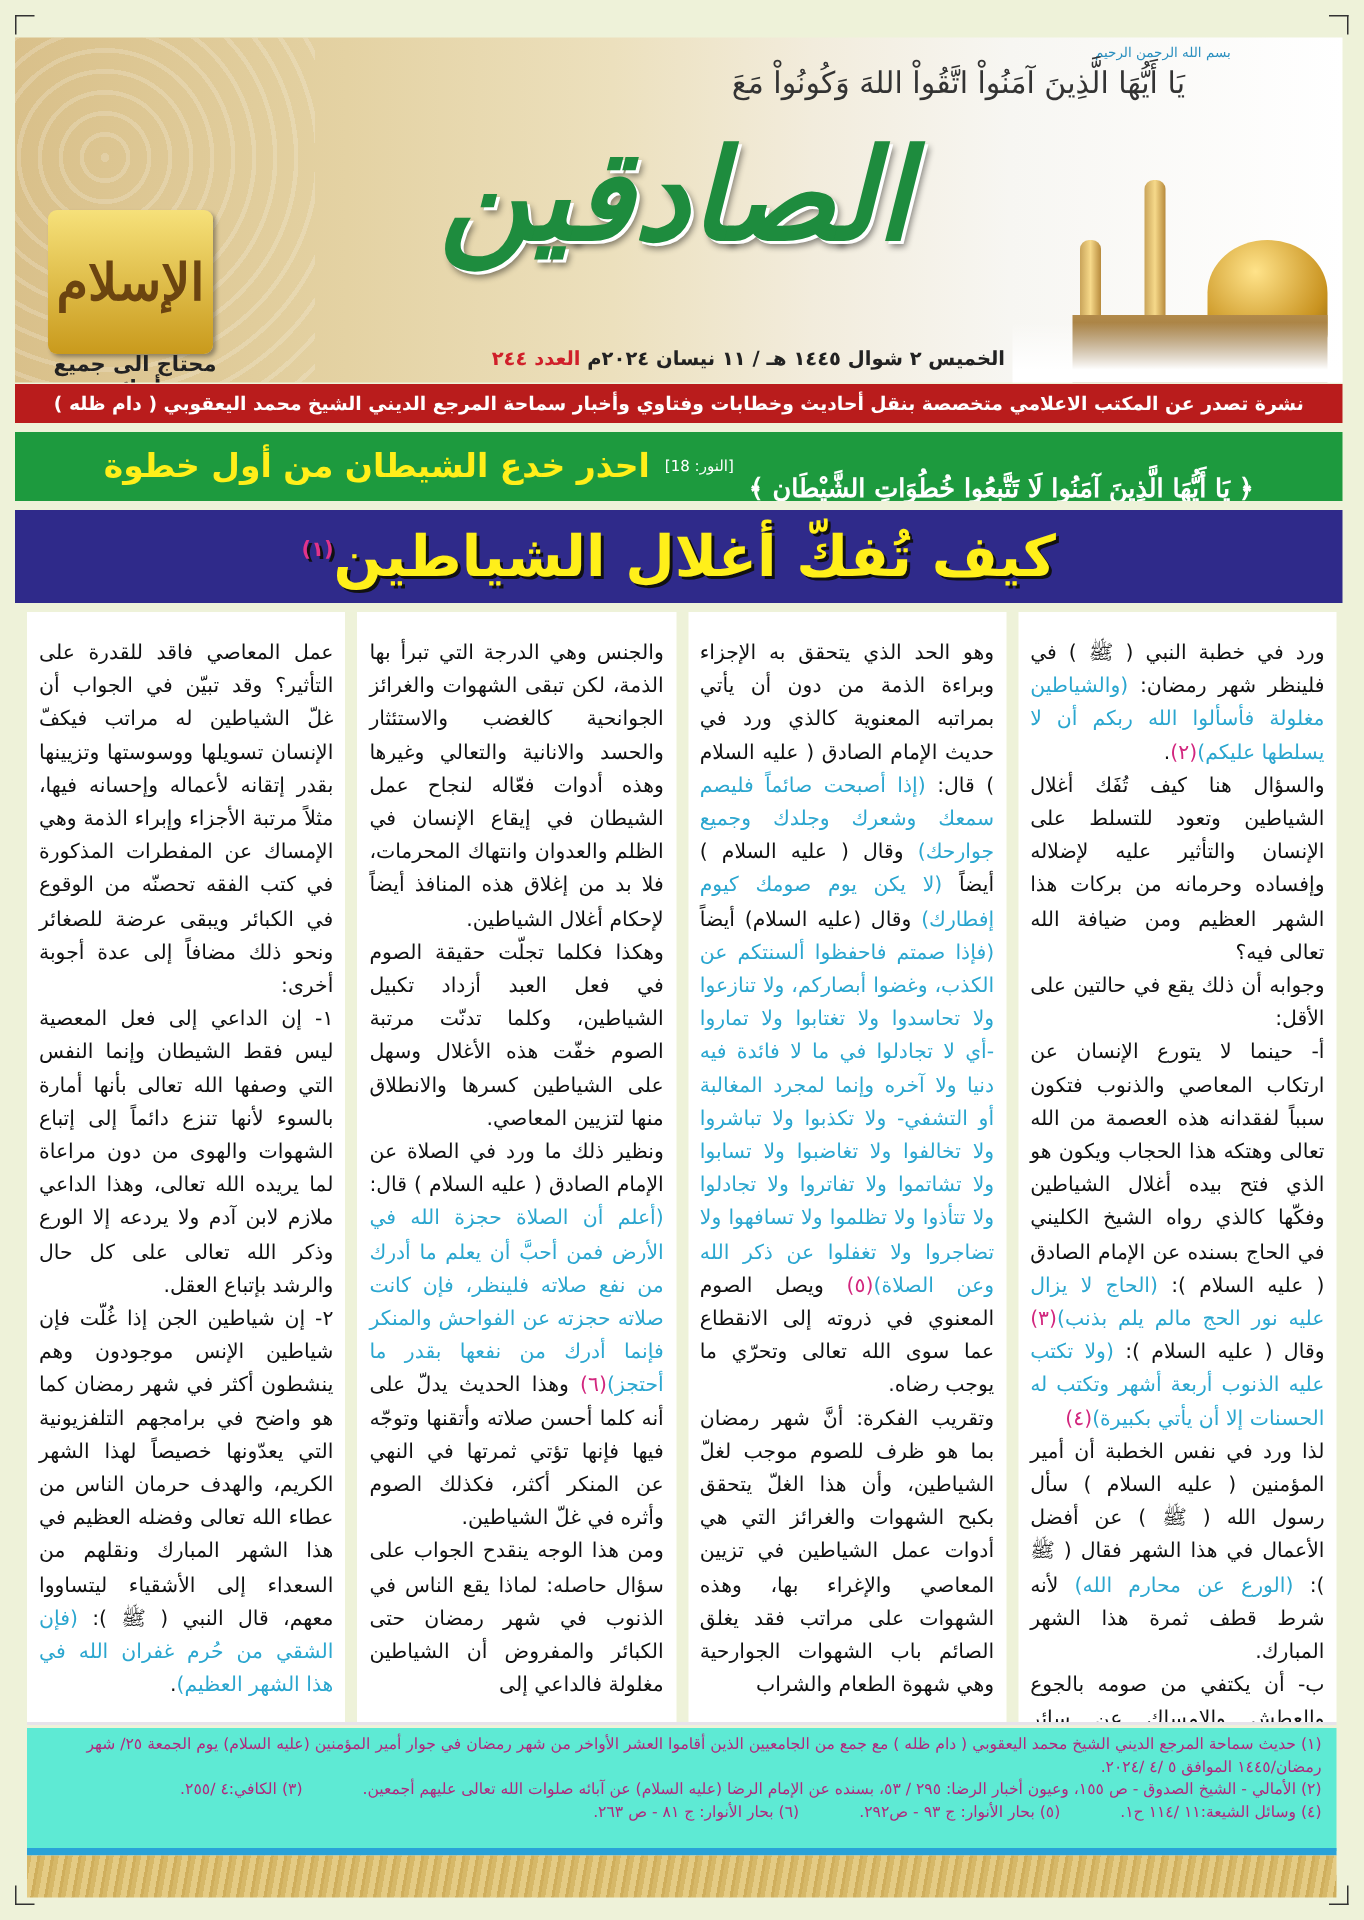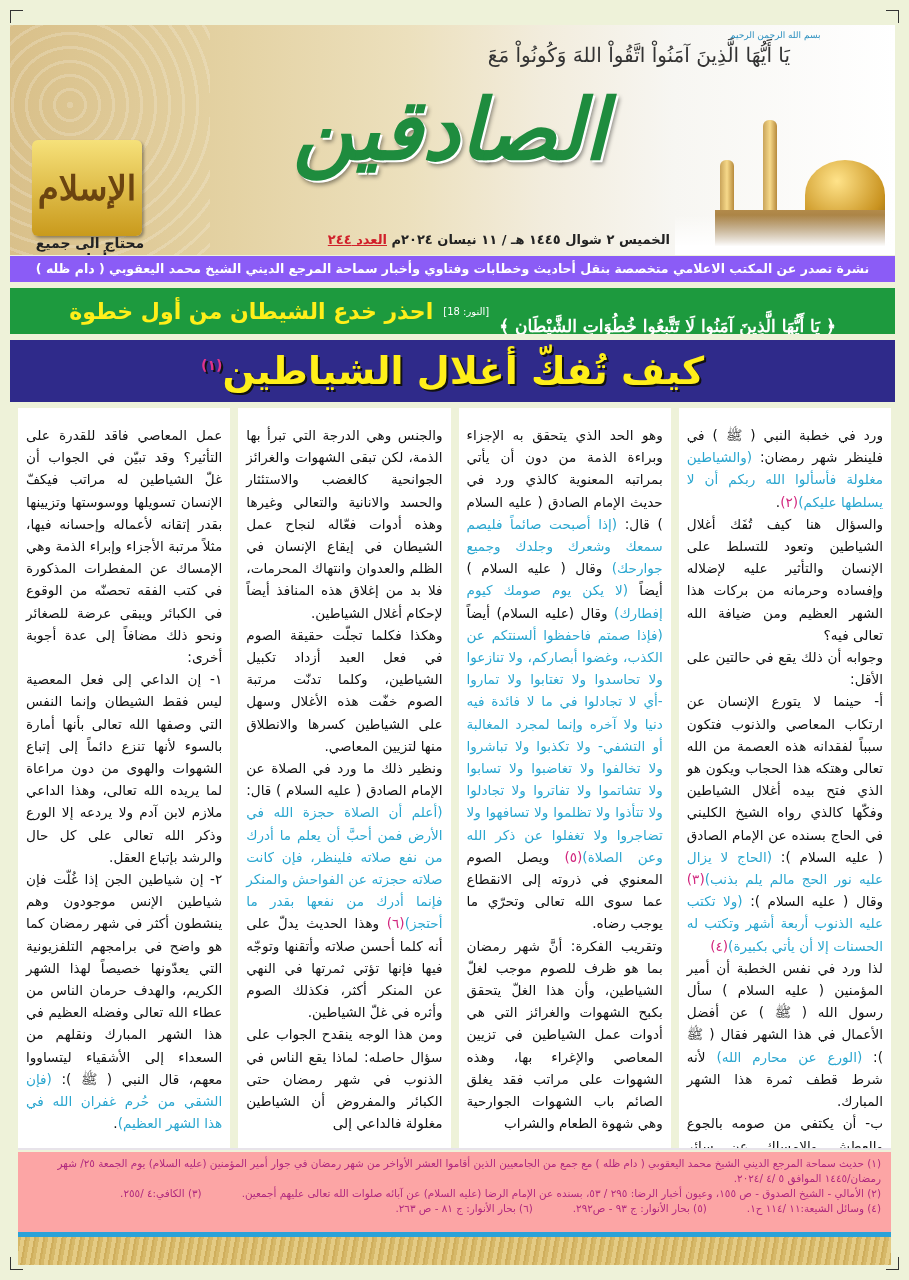--- a/index.html
+++ b/index.html
@@ -28,44 +28,44 @@
     text-shadow:2px 2px 0 #fff,3px 4px 4px rgba(0,0,0,0.45);}
   .shrine{position:absolute;left:665px;top:95px;width:220px;height:135px;}
   .dome{position:absolute;left:130px;top:40px;width:80px;height:70px;border-radius:50% 50% 10% 10%;
     background:radial-gradient(circle at 40% 30%,#ffe38a,#c99320 70%,#8d6410);}
   .minaret{position:absolute;width:14px;background:linear-gradient(90deg,#c9a45a,#f6d98a,#b78a3c);border-radius:6px 6px 0 0;}
   .m1{left:88px;top:0;height:125px;}
   .m2{left:45px;top:40px;height:90px;}
   .base{position:absolute;left:40px;top:90px;width:170px;height:45px;background:linear-gradient(180deg,#b28a4a,#7d5c2c);}
   .clouds{position:absolute;left:0;top:95px;width:220px;height:45px;background:linear-gradient(180deg,rgba(255,255,255,0),#fff 70%);}
   .dateline{position:absolute;left:230px;top:207px;width:430px;text-align:right;direction:rtl;font-size:13px;font-weight:bold;color:#222;}
-  .issue{color:#d0202a;margin-left:32px;text-decoration:underline;}
+  .issue{color:#d0202a;margin-left:32px;}
 
-  .strip-blue{position:absolute;left:10px;top:256px;width:885px;height:26px;background:#8b5cf6;
+  .strip-blue{position:absolute;left:10px;top:256px;width:885px;height:26px;background:#b91c1c;
     color:#fff;font-size:12.5px;font-weight:bold;direction:rtl;text-align:center;line-height:26px;white-space:nowrap;overflow:hidden;}
   .strip-green{position:absolute;left:10px;top:288px;width:885px;height:46px;background:#1d9a3e;
     direction:rtl;display:flex;align-items:center;justify-content:center;gap:10px;white-space:nowrap;overflow:hidden;}
   .strip-green .qverse{color:#fff;font-size:17px;font-weight:bold;font-family:"DejaVu Serif",serif;margin-top:29px;}
   .strip-green .qref{color:#fff;font-size:10px;}
   .strip-green .headline{color:#ffef1a;font-size:22px;font-weight:bold;text-align:right;}
   .strip-navy{position:absolute;left:10px;top:340px;width:885px;height:62px;background:#2f2a8a;
     direction:rtl;display:flex;align-items:center;justify-content:center;}
   .strip-navy .main-title{color:#ffef1a;font-size:38px;font-weight:bold;letter-spacing:6px;text-shadow:2px 2px 0 #111;}
   .strip-navy sup{color:#e0338a;font-size:14px;letter-spacing:0;}
 
   
   .columns{position:absolute;left:18px;top:408px;width:873px;height:740px;display:flex;flex-direction:row-reverse;gap:8px;}
   .col{flex:1;background:#fff;padding:16px 8px;box-sizing:border-box;direction:rtl;text-align:justify;
     font-size:13.6px;line-height:22.2px;color:#111;overflow:hidden;}
   .col p{margin:0;}
   .q{color:#2aa6cf;}
   .fn{color:#d2267e;}
 
   
-  .footnotes{position:absolute;left:18px;top:1152px;width:873px;height:82px;background:#fca5a5;direction:rtl;
+  .footnotes{position:absolute;left:18px;top:1152px;width:873px;height:82px;background:#5eead4;direction:rtl;
     padding:4px 10px;box-sizing:border-box;font-size:10.4px;line-height:15px;color:#b0287e;}
   .footnotes .row{display:flex;gap:40px;}
   .sep{position:absolute;left:18px;top:1148px;width:873px;height:2px;background:#e7e3ea;}
   .bottom-blue{position:absolute;left:18px;top:1232px;width:873px;height:5px;background:#2aa2d8;}
   .bottom-sand{position:absolute;left:18px;top:1237px;width:873px;height:28px;
     background:repeating-linear-gradient(100deg,#d6b868 0 3px,#e4cb84 3px 7px,#cfae5c 7px 9px);}
 </style>
 </head>
 <body>
 

